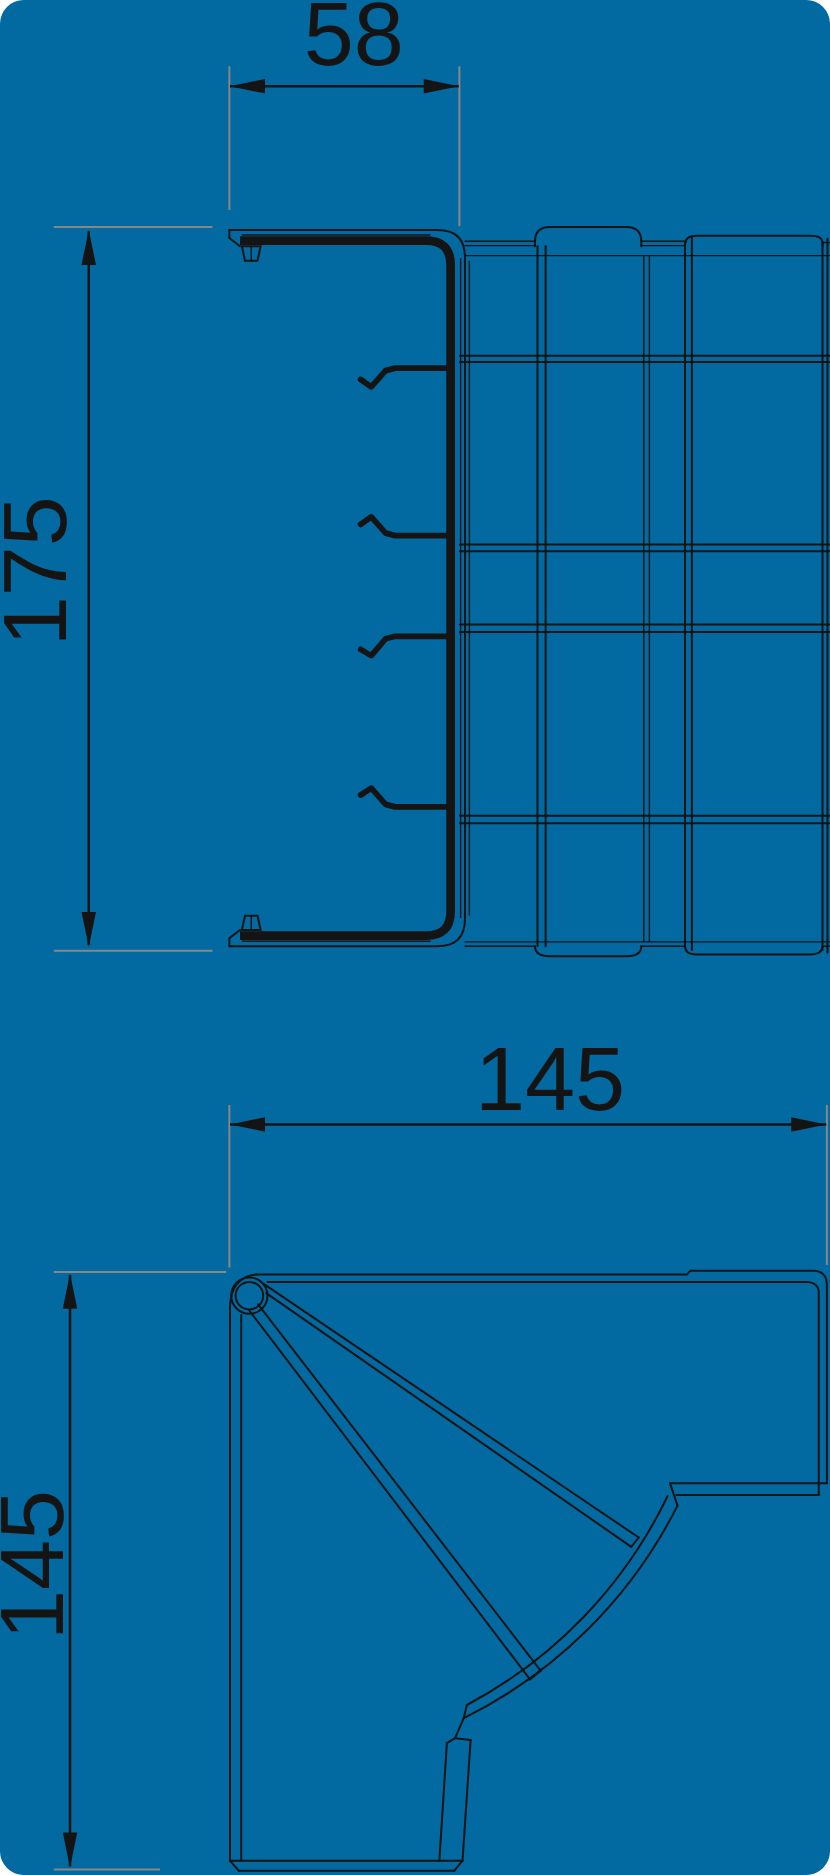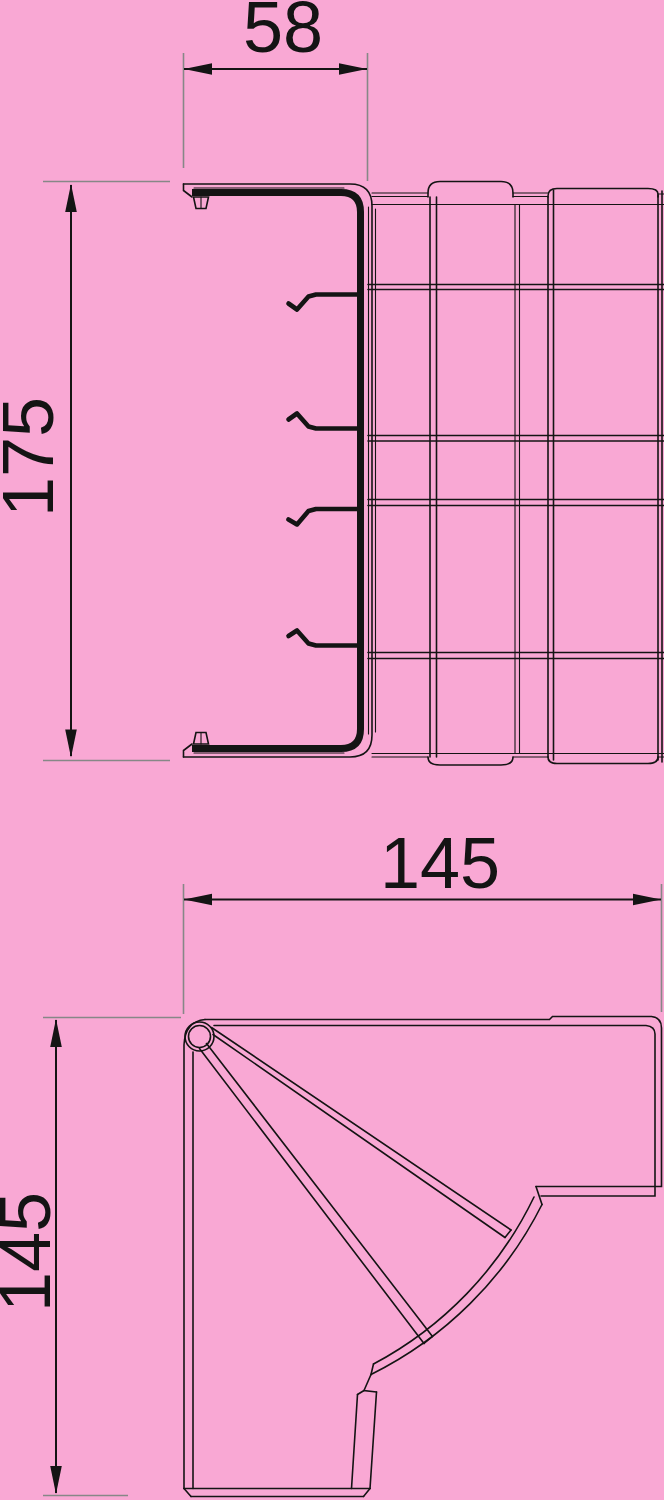--- a/index.html
+++ b/index.html
@@ -1,16 +1,16 @@
 <!DOCTYPE html>
 <html><head>
 <meta charset="utf-8">
 <style>
   html,body { margin:0; padding:0; background:#ffffff; }
-  .canvas { position:relative; width:664px; height:1500px; background:#f9a8d4; overflow:hidden; }
+  .canvas { position:relative; width:664px; height:1500px; background:#0369a1; overflow:hidden;border-radius:19px; }
   svg { display:block; }
   .dim-text {
     font-family:"Liberation Sans", sans-serif;
     font-size:72px;
     font-weight:400;
     fill:#141414;
   }
   .thin  { stroke:#141414; stroke-width:1.6; fill:none; stroke-linecap:round; }
   .hair  { stroke:#141414; stroke-width:1.1; fill:none; stroke-linecap:round; }
   .thick { stroke:#141414; stroke-width:7;   fill:none; }

